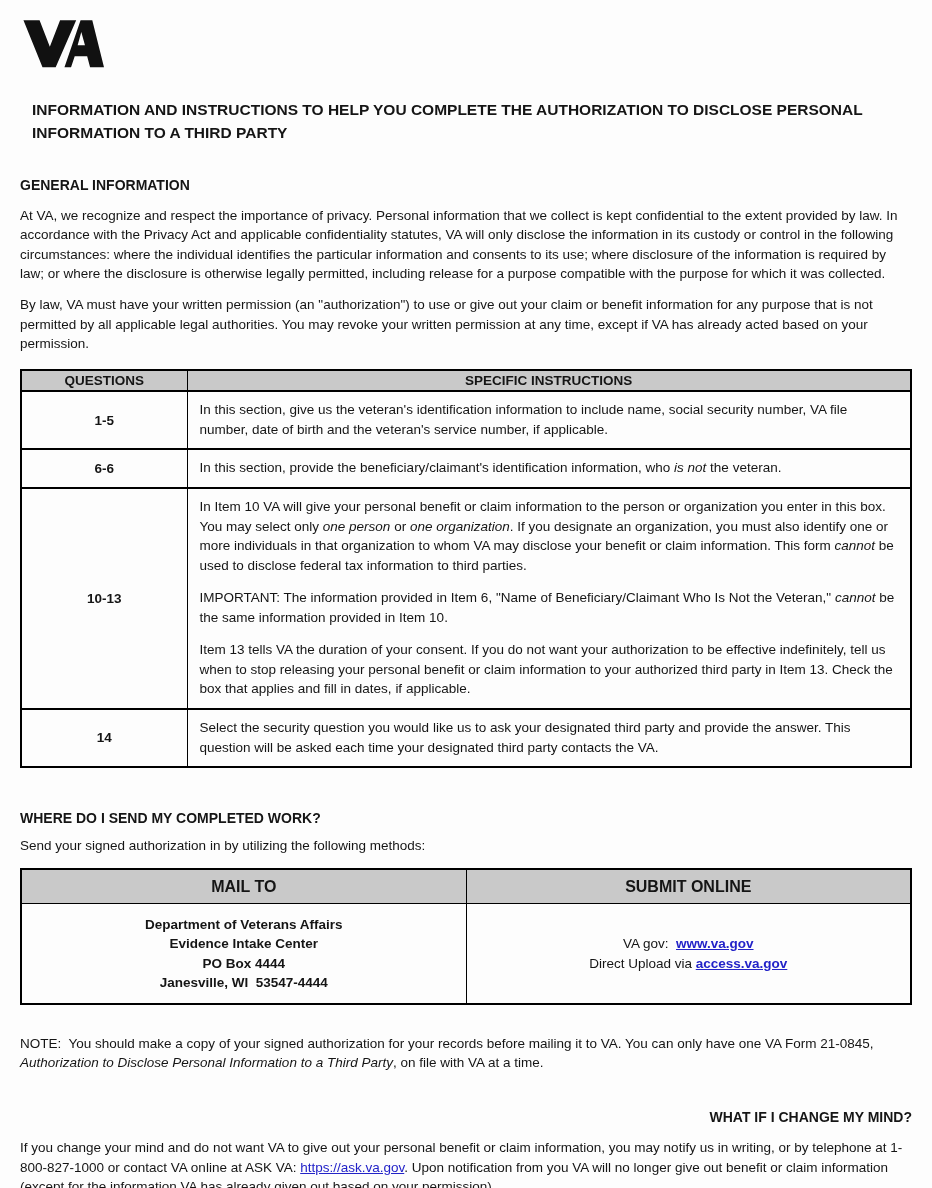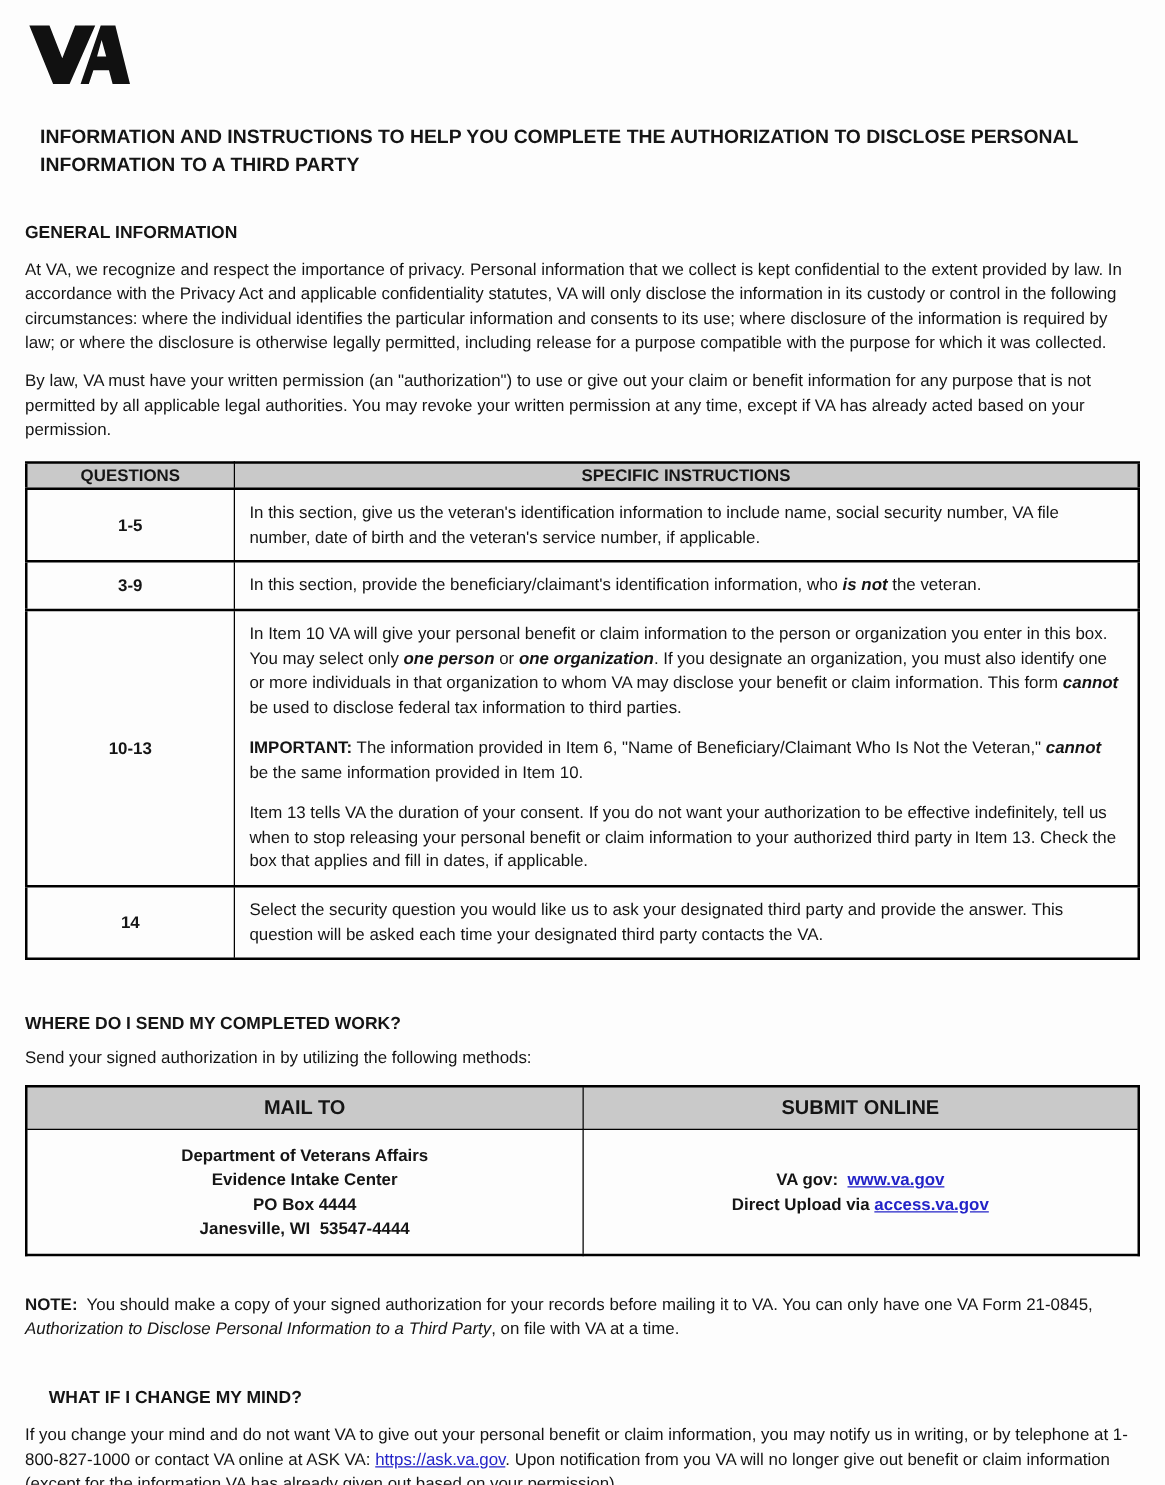--- a/index.html
+++ b/index.html
@@ -10,21 +10,21 @@
     --paper:#fdfdfd;
   }
   *{margin:0;padding:0;box-sizing:border-box;}
   html,body{background:#e8e8e8;}
   body{width:932px;margin:0 auto;}
   .page{
     width:932px;min-height:1188px;background:var(--paper);color:var(--ink);
     font-family:"Liberation Sans",sans-serif;font-size:13.5px;line-height:1.45;
     padding:10px 20px 14px;display:flex;flex-direction:column;
   }
-  .b{font-weight:bold;}
+  .b{font-weight:normal;}
   .it{font-style:italic;}
   a.lnk{color:var(--link);text-decoration:underline;font-weight:inherit;cursor:pointer;}
 
   
   .masthead{display:flex;align-items:center;gap:15px;margin:4px 0 0 2px;}
   .logo-mark{flex:0 0 auto;display:block;}
   .dept{font-weight:bold;font-size:22.5px;line-height:1.1;letter-spacing:-0.2px;}
 
   
   .doc-title{
@@ -93,21 +93,21 @@
       <th>QUESTIONS</th>
       <th>SPECIFIC INSTRUCTIONS</th>
     </tr>
     <tr>
       <td class="qcell">1-5</td>
       <td class="icell">
             <p><span>In this section, give us the veteran's identification information to include name, social security number, VA file number, date of birth and the veteran's service number, if applicable.</span></p>
           </td>
     </tr>
     <tr>
-      <td class="qcell">3-9</td>
+      <td class="qcell">6-6</td>
       <td class="icell">
             <p><span>In this section, provide the beneficiary/claimant's identification information, who </span><span class="b it">is not</span><span> the veteran.</span></p>
           </td>
     </tr>
     <tr>
       <td class="qcell">10-13</td>
       <td class="icell">
             <p><span>In Item 10 VA will give your personal benefit or claim information to the person or organization you enter in this box. You may select only </span><span class="b it">one person</span><span> or </span><span class="b it">one organization</span><span>. If you designate an organization, you must also identify one or more individuals in that organization to whom VA may disclose your benefit or claim information. This form </span><span class="b it">cannot</span><span> be used to disclose federal tax information to third parties.</span></p>
             <p><span class="b">IMPORTANT:</span><span> The information provided in Item 6, "Name of Beneficiary/Claimant Who Is Not the Veteran," </span><span class="b it">cannot</span><span> be the same information provided in Item 10.</span></p>
             <p><span>Item 13 tells VA the duration of your consent. If you do not want your authorization to be effective indefinitely, tell us when to stop releasing your personal benefit or claim information to your authorized third party in Item 13. Check the box that applies and fill in dates, if applicable.</span></p>
@@ -141,21 +141,21 @@
       <td>
         <div><span class="b">VA gov: &nbsp;</span><a class="lnk b" href="#">www.va.gov</a></div>
         <div><span class="b">Direct Upload via </span><a class="lnk b" href="#">access.va.gov</a></div>
       </td>
     </tr>
   </tbody>
     </table>
 
   <p class="para" style="margin-top:29px;"><span class="b">NOTE:</span><span>&nbsp; You should make a copy of your signed authorization for your records before mailing it to VA. You can only have one VA Form 21-0845, </span><span class="it">Authorization to Disclose Personal Information to a Third Party</span><span>, on file with VA at a time.</span></p>
 
-  <div class="sec-heading" style="margin-top:34px;margin-left:19px;">WHAT IF I CHANGE MY MIND?</div>
+  <div class="sec-heading" style="margin-top:34px;margin-left:19px;text-align:right;">WHAT IF I CHANGE MY MIND?</div>
   <p class="para"><span>If you change your mind and do not want VA to give out your personal benefit or claim information, you may notify us in writing, or by telephone at 1-800-827-1000 or contact VA online at ASK VA: </span><a class="lnk" href="#">https://ask.va.gov</a><span>. Upon notification from you VA will no longer give out benefit or claim information (except for the information VA has already given out based on your permission).</span></p>
 
   <div class="footer">
     
     
   </div>
 
 </div>
 
 </body></html>

